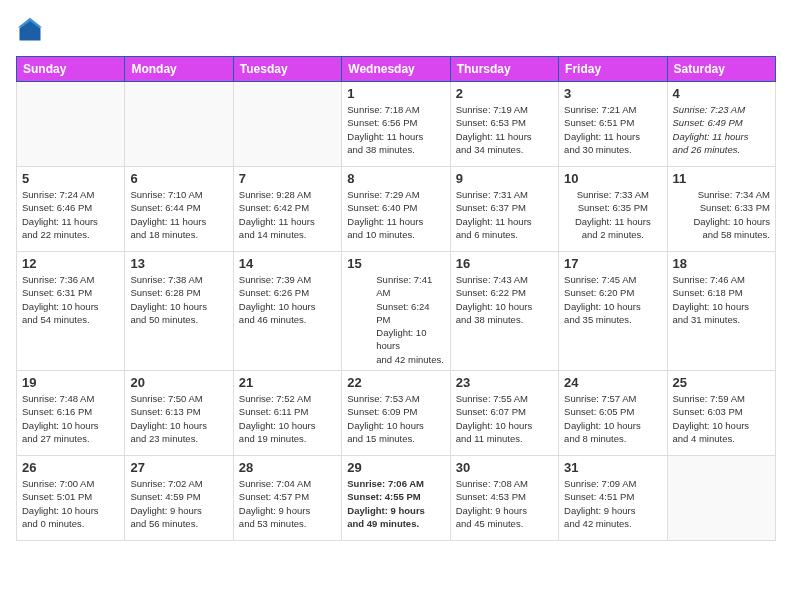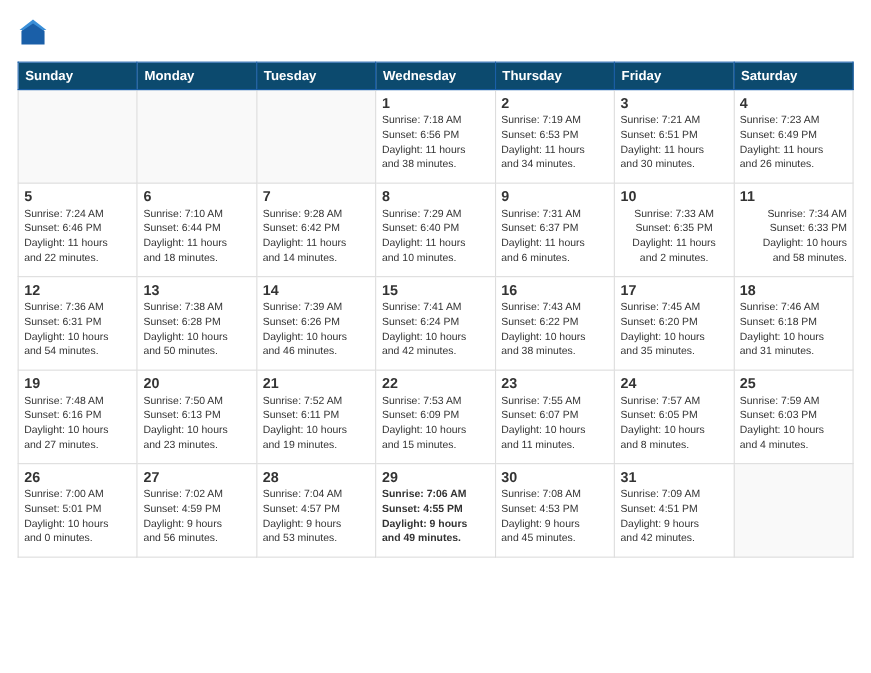--- a/index.html
+++ b/index.html
@@ -43,21 +43,21 @@
     .location {
       font-size: 15px;
       color: #555;
     }
     .calendar {
       width: 100%;
       border-collapse: collapse;
       border: 1px solid #ccc;
     }
     .calendar th {
-      background: #0c4a6e;
+      background: #d946ef;
       color: #fff;
       font-size: 12px;
       font-weight: bold;
       text-align: left;
       padding: 5px 6px;
       border: 1px solid #1a5fa8;
     }
     .calendar td {
       width: 14.28%;
       vertical-align: top;
@@ -137,21 +137,21 @@
         </td>
         <td>
           <div class="day-num">3</div>
           <div class="day-info" style="white-space: pre-line;">Sunrise: 7:21 AM
 Sunset: 6:51 PM
 Daylight: 11 hours
 and 30 minutes.</div>
         </td>
         <td>
           <div class="day-num">4</div>
-          <div class="day-info" style="white-space: pre-line;">Sunrise: 7:23 AM
+          <div class="day-info" style="white-space: pre-line; font-style: italic;">Sunrise: 7:23 AM
 Sunset: 6:49 PM
 Daylight: 11 hours
 and 26 minutes.</div>
         </td>
       </tr>
       <tr>
         <td>
           <div class="day-num">5</div>
           <div class="day-info" style="white-space: pre-line;">Sunrise: 7:24 AM
 Sunset: 6:46 PM
@@ -218,21 +218,21 @@
         </td>
         <td>
           <div class="day-num">14</div>
           <div class="day-info" style="white-space: pre-line;">Sunrise: 7:39 AM
 Sunset: 6:26 PM
 Daylight: 10 hours
 and 46 minutes.</div>
         </td>
         <td>
           <div class="day-num">15</div>
-          <div class="day-info" style="white-space: pre-line;">Sunrise: 7:41 AM
+          <div class="day-info" style="white-space: pre-line; margin-left: 29px;">Sunrise: 7:41 AM
 Sunset: 6:24 PM
 Daylight: 10 hours
 and 42 minutes.</div>
         </td>
         <td>
           <div class="day-num">16</div>
           <div class="day-info" style="white-space: pre-line;">Sunrise: 7:43 AM
 Sunset: 6:22 PM
 Daylight: 10 hours
 and 38 minutes.</div>

